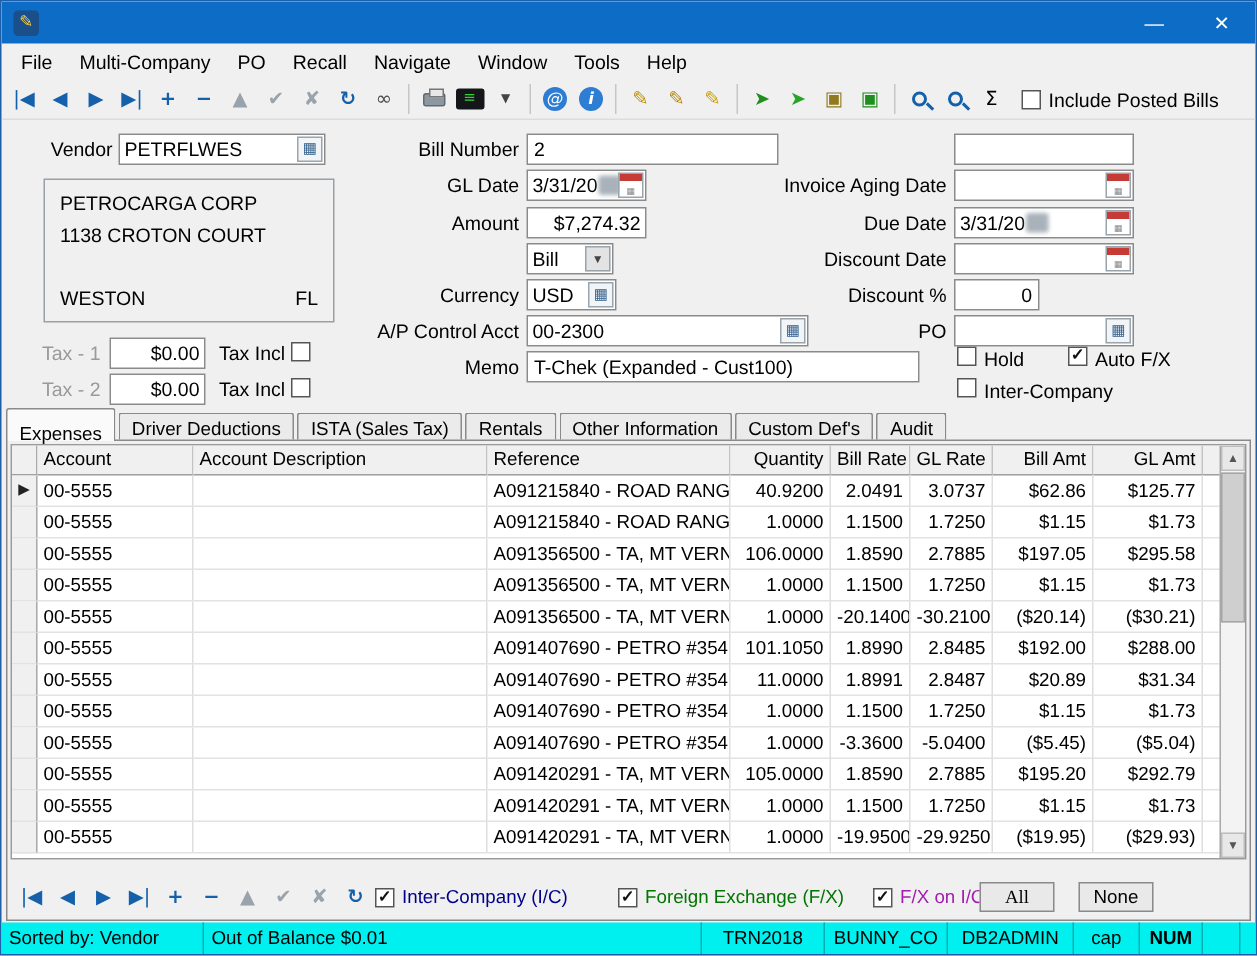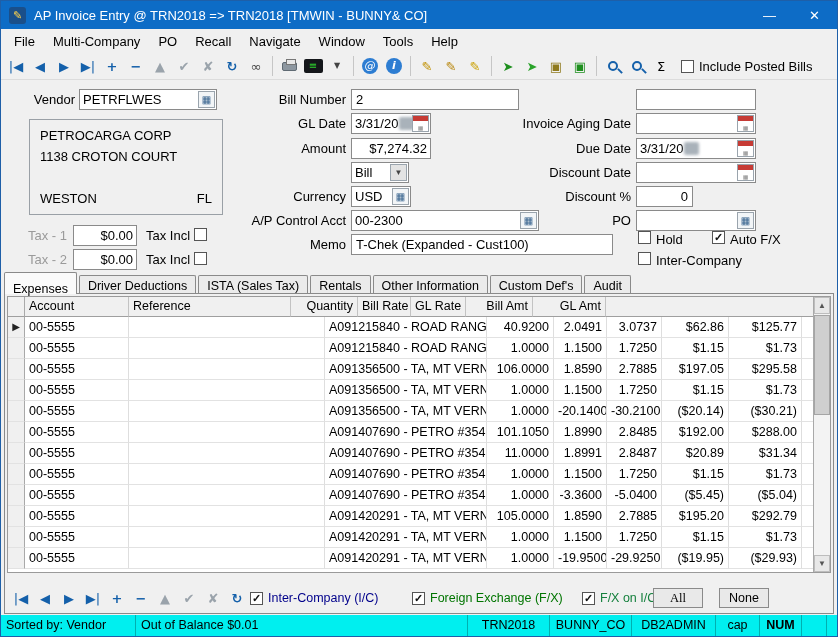--- a/index.html
+++ b/index.html
@@ -71,21 +71,20 @@
   .sb-cell{height:100%;line-height:20px;padding:0 5px;border-right:1px solid #00b0b0;font-size:12.5px;white-space:nowrap;overflow:hidden;text-align:center}
   .sb-cell.left{text-align:left}
 </style>
 </head>
 <body>
 
 <div class="app">
 
   <div class="titlebar">
     <span class="title-icon">✎</span>
-    <span class="title-text">AP Invoice Entry @ TRN2018 =&gt; TRN2018 [TMWIN - BUNNY&amp; CO]</span>
     <div class="win-btns">
       <button class="win-btn">—</button>
       <button class="win-btn">✕</button>
     </div>
   </div>
 
   <div class="menubar" id="menubar">
       <span class="menu-item">File</span>
       <span class="menu-item">Multi-Company</span>
       <span class="menu-item">PO</span>
@@ -301,20 +300,21 @@
       <span class="tab">Custom Def's</span>
       <span class="tab">Audit</span>
     </div>
 
   <div class="tabpanel">
     <div class="gridwrap">
       <div id="grid-body">
           <div class="grid-row grid-head">
             <span class="gcell ind" style="width: 17px;"></span>
             <span class="gcell" style="width: 104px;">Account</span>
+            <span class="gcell" style="width: 196px;">Account Description</span>
             <span class="gcell" style="width: 162px;">Reference</span>
             <span class="gcell num" style="width: 67px;">Quantity</span>
             <span class="gcell num" style="width: 53px;">Bill Rate</span>
             <span class="gcell num" style="width: 55px;">GL Rate</span>
             <span class="gcell num" style="width: 67px;">Bill Amt</span>
             <span class="gcell num" style="width: 73px;">GL Amt</span>
             <span class="gcell fill"></span>
           </div>
           <div class="grid-row">
             <span class="gcell ind" style="width: 17px;">▶</span>
@@ -505,21 +505,21 @@
           <span class="gf-check" style="left: 243px;">
             <span class="cb">✓</span>
             <span class="gf-label" style="color: rgb(0, 0, 139);">Inter-Company (I/C)</span>
           </span>
           <span class="gf-check" style="left: 405px;">
             <span class="cb">✓</span>
             <span class="gf-label" style="color: rgb(0, 117, 0);">Foreign Exchange (F/X)</span>
           </span>
           <span class="gf-check" style="left: 575px;">
             <span class="cb">✓</span>
-            <span class="gf-label" style="color: #15803d;">F/X on I/C</span>
+            <span class="gf-label" style="color: #a21caf;">F/X on I/C</span>
           </span>
         </span>
       <span id="footer-buttons">
           <button class="f-btn" style="left: 646px; font-family: Liberation Serif, serif;">All</button>
           <button class="f-btn" style="left: 712px;">None</button>
         </span>
     </div>
   </div>
 
   <div class="statusbar" id="statusbar">

